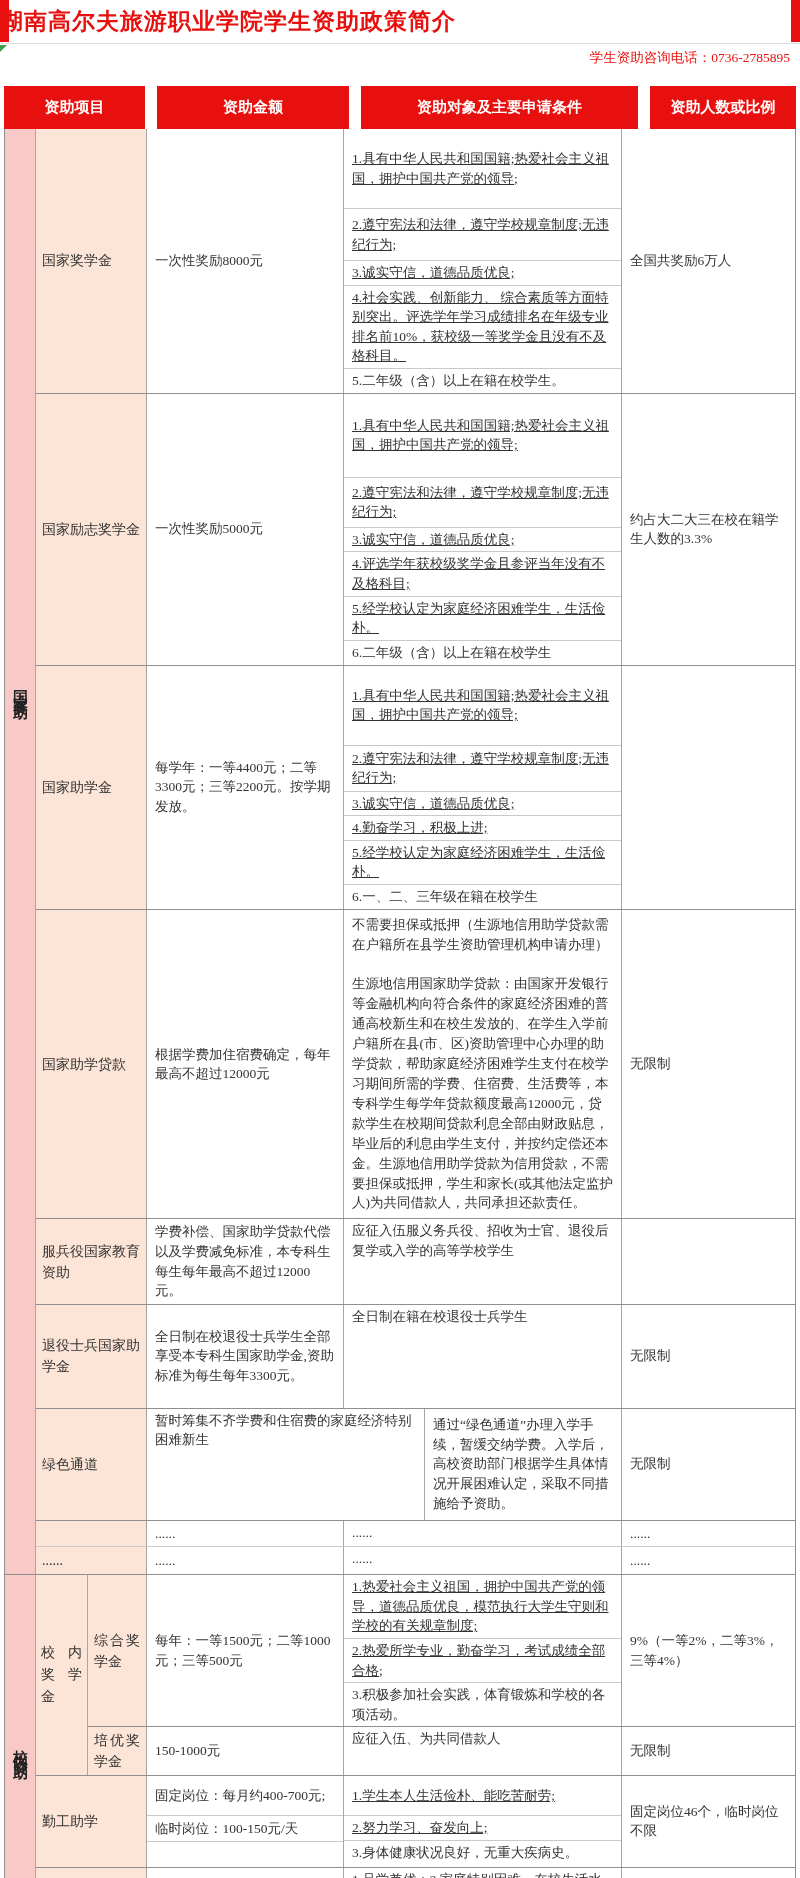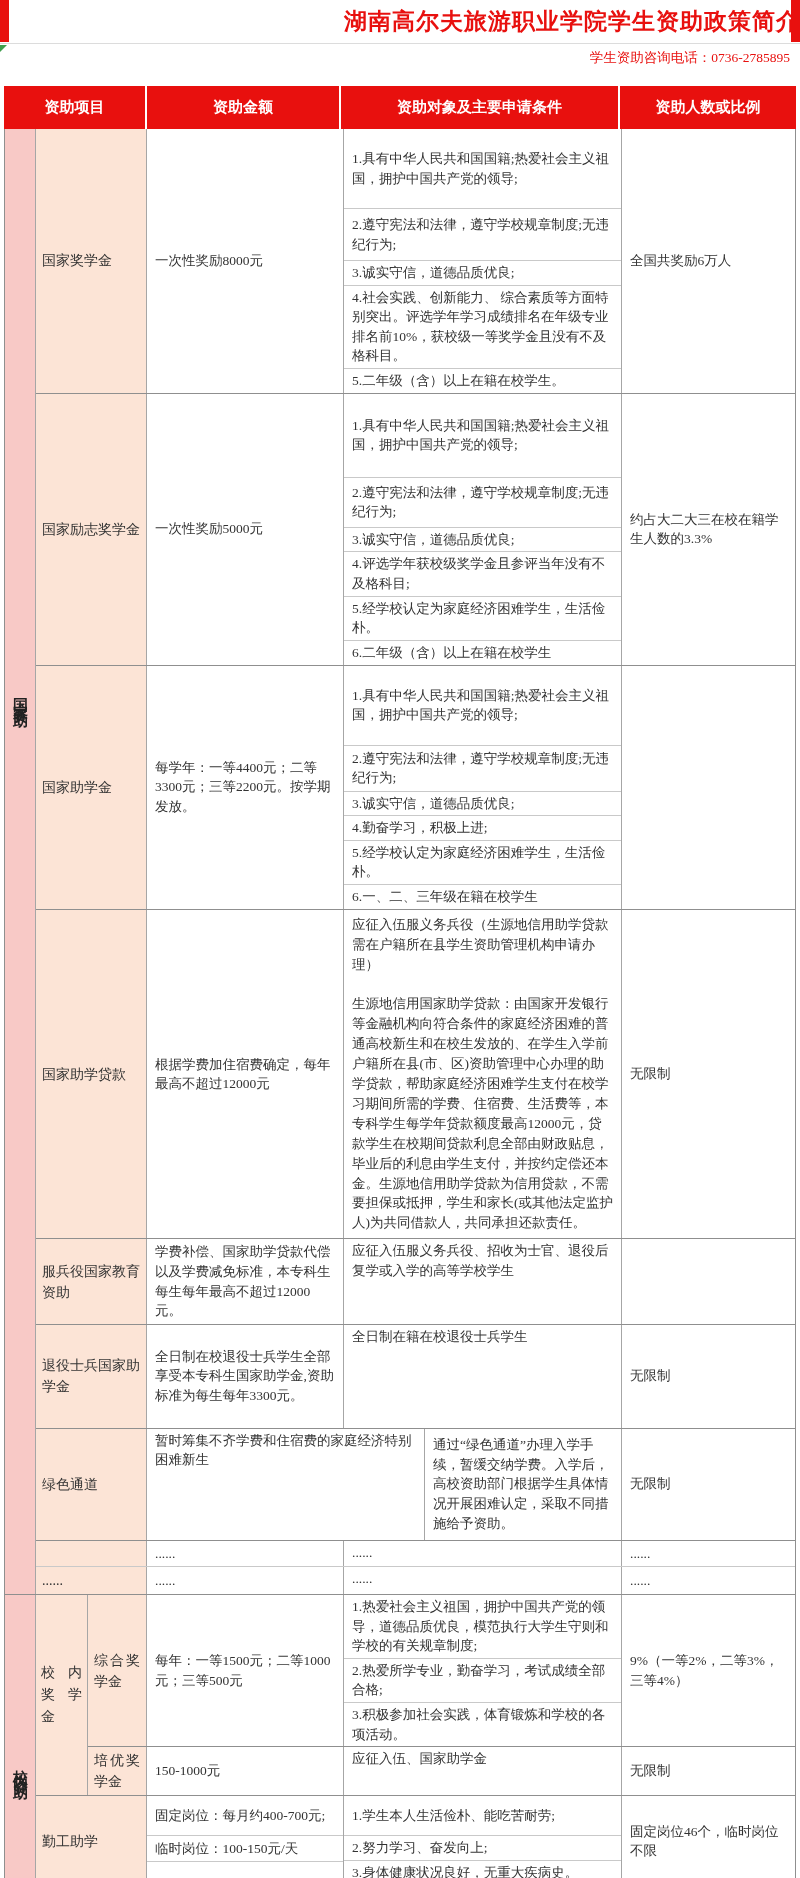--- a/index.html
+++ b/index.html
@@ -2,29 +2,29 @@
 <html style="--red: #e8100e; --pink: #f8c9c6; --peach: #fce4d6;"><head>
 <meta charset="utf-8">
 <style>
   :root{
     --red:#e8100e; --pink:#f8c9c6; --peach:#fce4d6;
     --b-major:#8f8f8f; --b-minor:#c9c9c9; --b-col:#a6a6a6; --text:#333;
   }
   *{box-sizing:border-box;margin:0;padding:0;}
   html,body{background:#fff;}
   body{width:800px;min-height:1878px;font-family:"Liberation Serif","DejaVu Serif",serif;color:var(--text);position:relative;}
-  .title-row{position:relative;height:44px;display:flex;align-items:center;justify-content:flex-end;border-bottom:1px solid #dcdcdc;}
+  .title-row{position:relative;height:44px;display:flex;align-items:center;justify-content:flex-start;border-bottom:1px solid #dcdcdc;}
   .corner-bar{position:absolute;top:0;width:9px;height:42px;background:var(--red);}
   .corner-bar.left{left:0;} .corner-bar.right{right:0;}
   .page-title{color:var(--red);font-size:23px;font-weight:bold;letter-spacing:1px;}
   .green-tri{position:absolute;left:0;top:45px;width:0;height:0;border-left:7px solid #3f9e4d;border-bottom:7px solid transparent;}
   .phone-row{height:28px;display:flex;align-items:center;justify-content:flex-end;padding-right:10px;color:var(--red);font-size:13.5px;}
   .tbl{margin:14px 4px 0 4px;}
   
-  .thead{display:flex;gap:2px;background:#fff;}
+  .thead{display:flex;gap:12px;background:#fff;}
   .th{background:var(--red);color:#fff;font-weight:bold;font-size:15px;height:43px;display:flex;align-items:center;justify-content:center;}
   .th.c1{width:141px;} .th.c2{width:192px;} .th.c3{width:277px;} .th.c4{flex:1;}
   
   .tbody{border:1px solid var(--b-major);border-top:none;}
   .section{display:flex;}
   .section + .section{border-top:1px solid var(--b-major);}
   .strip{width:31px;background:var(--pink);border-right:1px solid var(--b-col);position:relative;flex:none;}
   .vlabel{position:absolute;left:50%;transform:translateX(-50%);writing-mode:vertical-rl;text-orientation:upright;font-weight:bold;font-size:15px;letter-spacing:5px;color:#222;white-space:nowrap;}
   .sec-rows{flex:1;display:flex;flex-direction:column;min-width:0;}
   .row{display:flex;align-items:stretch;}
@@ -35,21 +35,21 @@
   .name-cell > span{width:100%;text-align:justify;line-height:1.5;}
   .group-name{width:52px;flex:none;background:var(--peach);border-right:1px solid var(--b-col);display:flex;align-items:center;padding:3px 5px;font-size:14px;}
   .group-name > span{width:100%;text-align:justify;line-height:1.6;}
   .group-rows{flex:1;display:flex;flex-direction:column;min-width:0;}
   .group-rows .name-cell{width:59px;}
   .amount-cell{width:197px;flex:none;border-right:1px solid var(--b-col);display:flex;flex-direction:column;}
   .amount-sub{flex:1;display:flex;align-items:center;padding:3px 8px;font-size:13.5px;line-height:1.45;}
   .amount-sub:not(:last-child){border-bottom:1px solid var(--b-minor);}
   .cond-cell{width:278px;flex:none;border-right:1px solid var(--b-col);display:flex;flex-direction:column;}
   .cond-sub{display:flex;align-items:center;padding:2px 8px;font-size:13.5px;line-height:1.45;}
-  .cond-sub:not(:last-child){border-bottom:1px solid var(--b-minor);}
+  .cond-sub:not(:last-child){border-bottom:1px solid var(--b-minor);text-decoration:underline;}
   .cond-paras{padding:5px 8px;font-size:13.5px;line-height:1.48;}
   .cond-paras p + p{margin-top:19px;}
   .count-cell{flex:1;display:flex;align-items:center;padding:3px 8px;font-size:13.5px;line-height:1.45;}
 </style>
 </head>
 <body>
 
 <div>
   <div class="title-row">
     <div class="corner-bar left"></div>
@@ -126,21 +126,21 @@
             </div>
             <div class="row">
               <div class="cell name-cell">
                 <span>国家助学贷款</span>
               </div>
               <div class="cell amount-cell">
                 <div class="amount-sub">根据学费加住宿费确定，每年最高不超过12000元</div>
               </div>
               <div class="cell cond-cell">
                 <div class="cond-paras">
-                  <p>应征入伍服义务兵役（生源地信用助学贷款需在户籍所在县学生资助管理机构申请办理）</p>
+                  <p>不需要担保或抵押（生源地信用助学贷款需在户籍所在县学生资助管理机构申请办理）</p>
                   <p>生源地信用国家助学贷款：由国家开发银行等金融机构向符合条件的家庭经济困难的普通高校新生和在校生发放的、在学生入学前户籍所在县(市、区)资助管理中心办理的助学贷款，帮助家庭经济困难学生支付在校学习期间所需的学费、住宿费、生活费等，本专科学生每学年贷款额度最高12000元，贷款学生在校期间贷款利息全部由财政贴息，毕业后的利息由学生支付，并按约定偿还本金。生源地信用助学贷款为信用贷款，不需要担保或抵押，学生和家长(或其他法定监护人)为共同借款人，共同承担还款责任。</p>
                 </div>
               </div>
               <div class="cell count-cell">无限制</div>
             </div>
             <div class="row" style="min-height: 72px;">
               <div class="cell name-cell">
                 <span>服兵役国家教育资助</span>
               </div>
               <div class="cell amount-cell">
@@ -226,21 +226,21 @@
                   <div class="cell count-cell">9%（一等2%，二等3%，三等4%）</div>
                 </div>
                 <div class="row" style="min-height: 36px;">
                   <div class="cell name-cell">
                     <span>培优奖学金</span>
                   </div>
                   <div class="cell amount-cell">
                     <div class="amount-sub">150-1000元</div>
                   </div>
                   <div class="cell cond-cell">
-                    <div class="cond-sub">应征入伍、国家助学金</div>
+                    <div class="cond-sub">应征入伍、为共同借款人</div>
                   </div>
                   <div class="cell count-cell">无限制</div>
                 </div>
               </div>
             </div>
             <div class="row">
               <div class="cell name-cell">
                 <span>勤工助学</span>
               </div>
               <div class="cell amount-cell">

